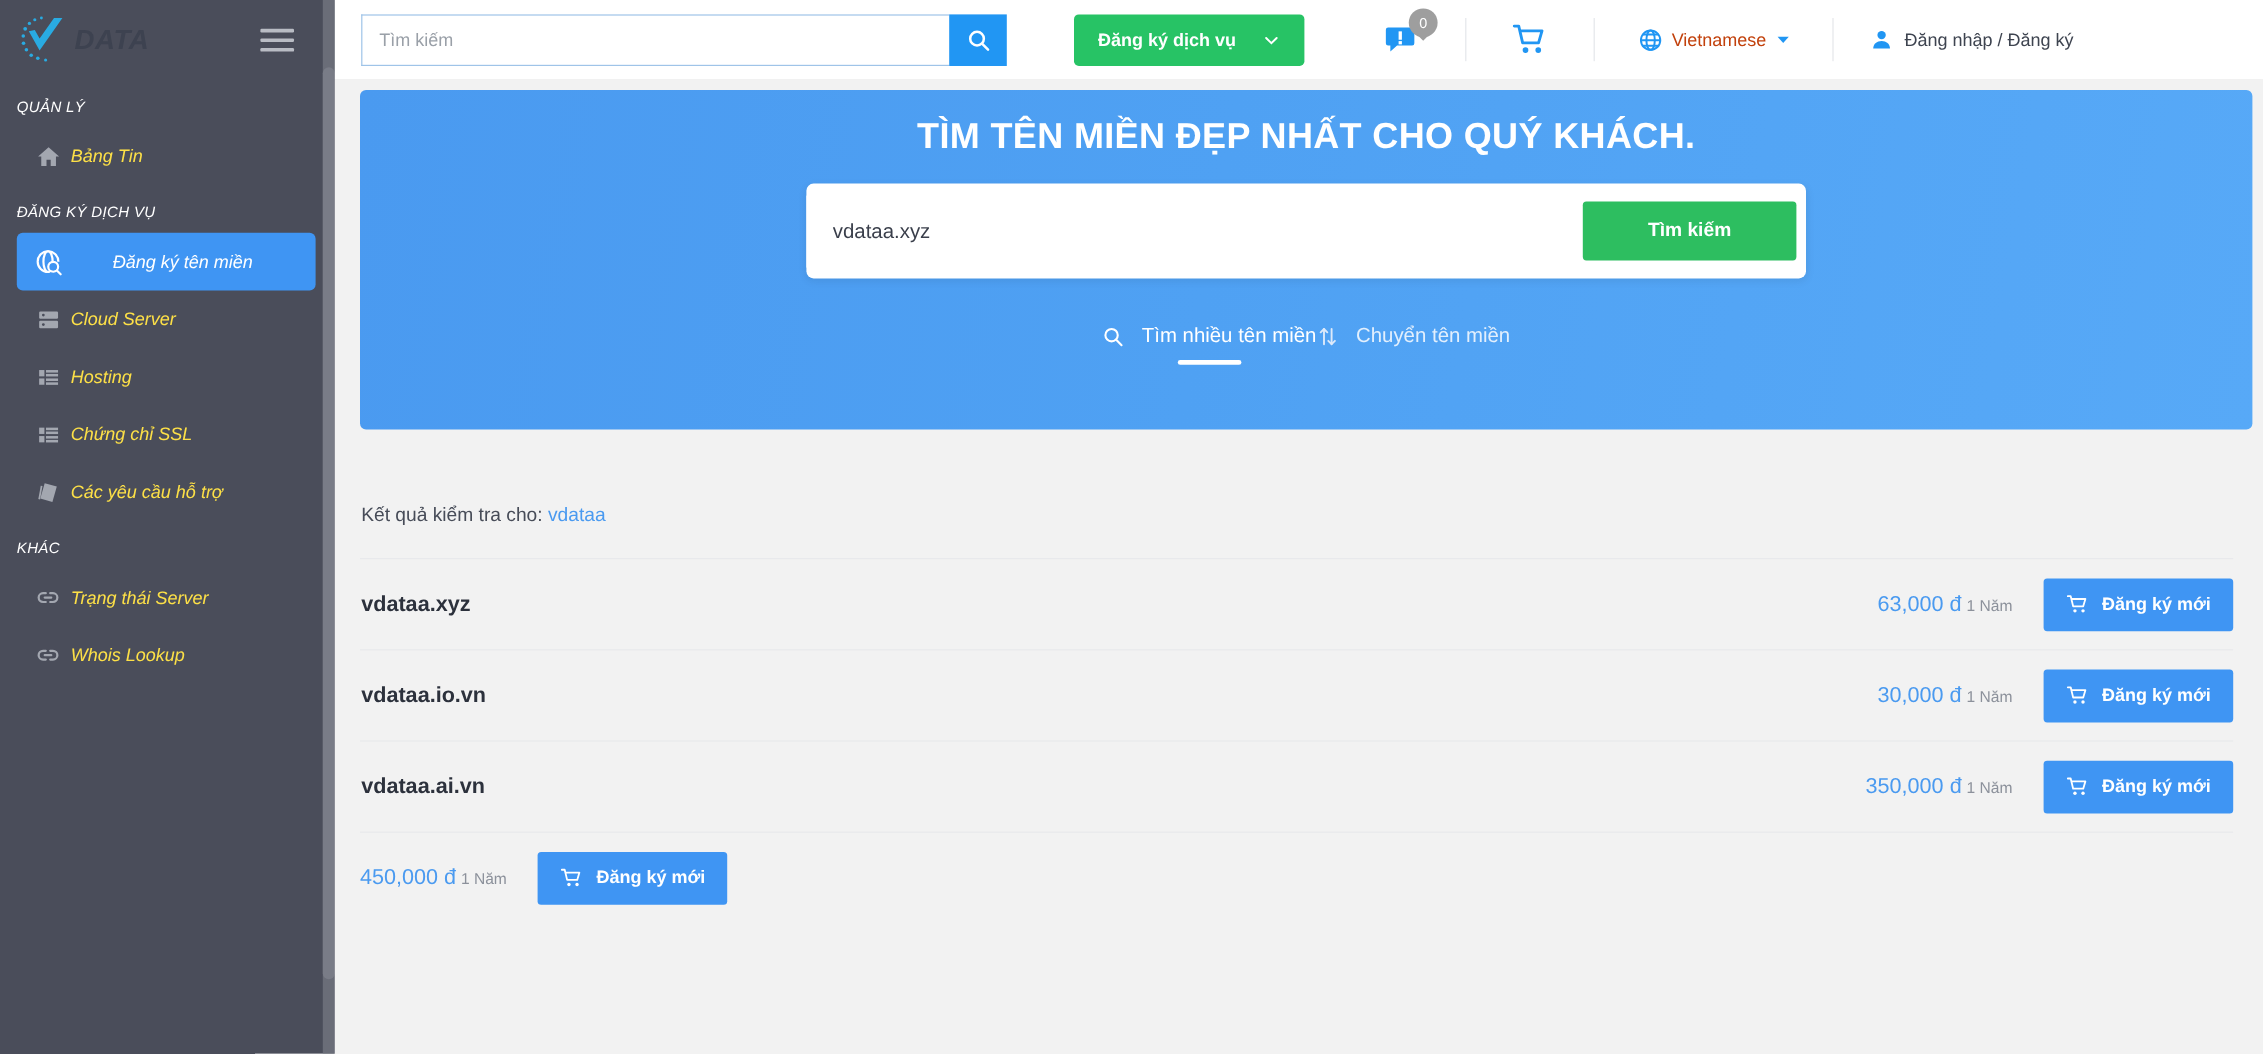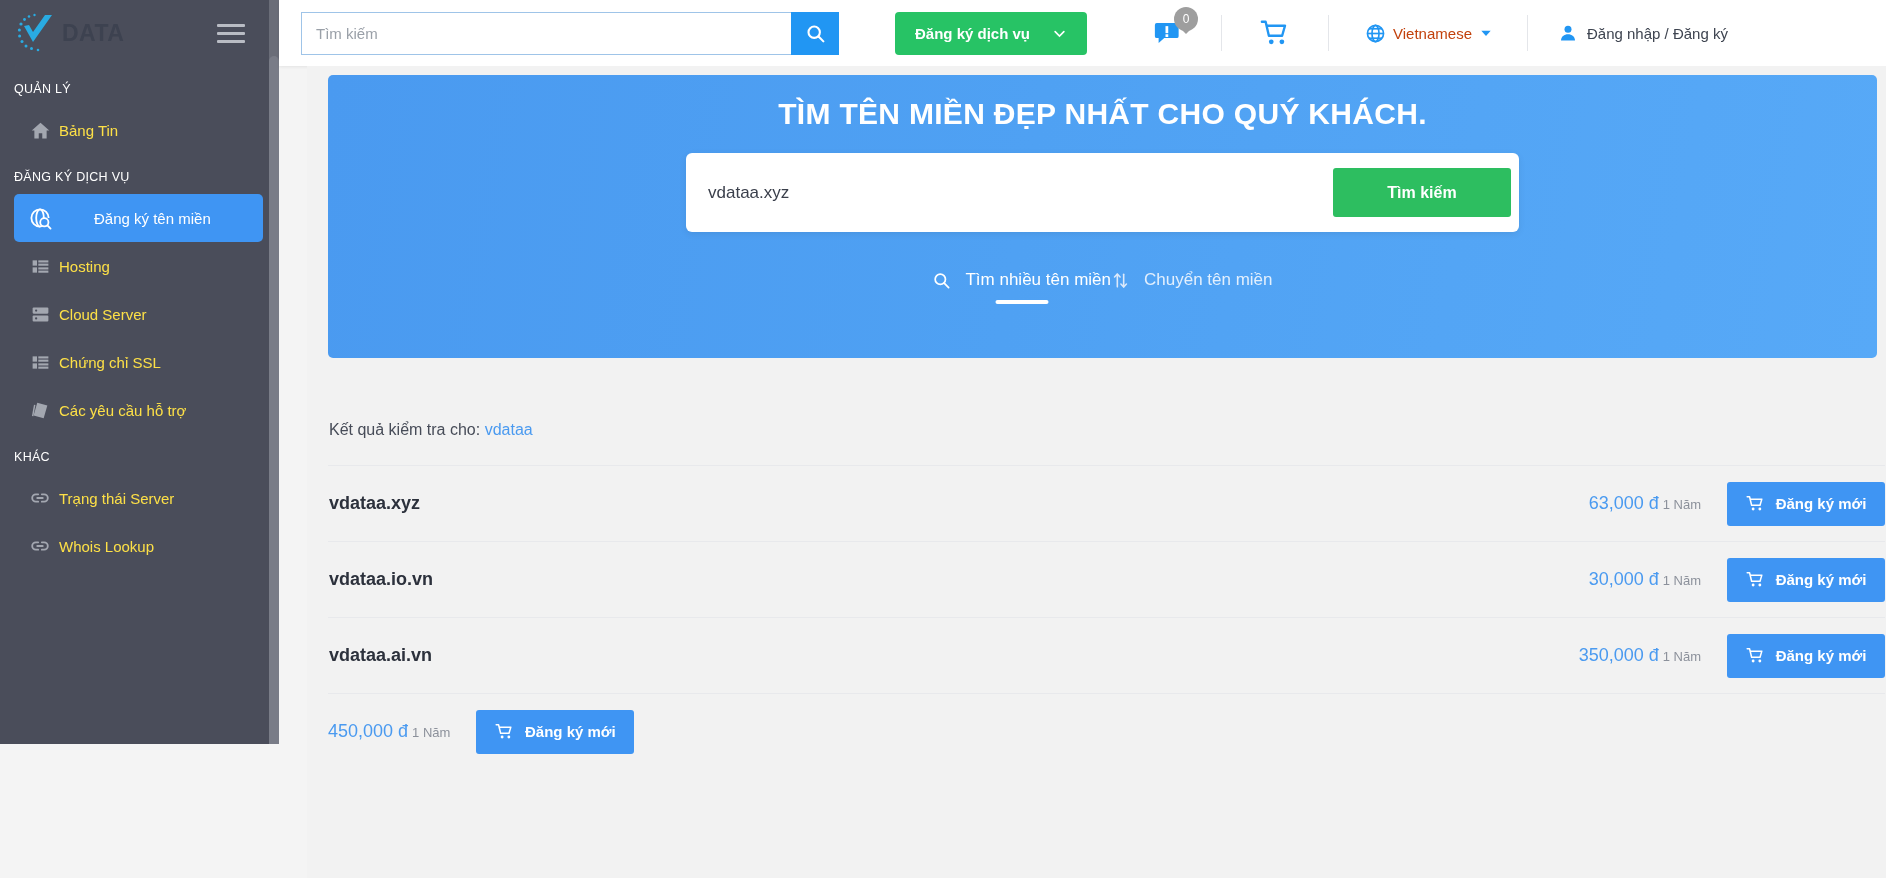--- a/index.html
+++ b/index.html
@@ -4,22 +4,22 @@
 <style>
   * { margin:0; padding:0; box-sizing:border-box; }
   html, body {
     width:1886px; height:878px;
     font-family:"Liberation Sans", sans-serif;
     background:#f4f4f4; overflow:hidden;
   }
 
   
   #sidebar{
-    position:absolute; left:0; top:0; width:279px; height:744px;
-    background:#4a4d5a; overflow:hidden;
+    position:absolute; left:0; top:0; width:279px; height:878px;
+    background:#4a4d5a; overflow:hidden;font-style:italic;
   }
   #sidebar-scroll-track{
     position:absolute; right:0; top:0; width:10px; height:878px;
     background:#6a6d78;
   }
   #sidebar-scroll-thumb{
     position:absolute; right:0; top:56px; width:10px; height:760px;
     background:#797c87; border-radius:5px;
   }
   .logo-row{
@@ -96,21 +96,21 @@
     color:#c2410c; cursor:pointer; white-space:nowrap;
   }
   .login{
     display:flex; align-items:center; gap:9px; font-size:15px;
     color:#3e4450; cursor:pointer; white-space:nowrap;
   }
 
   
   #main{
     position:absolute; left:279px; top:66px; right:0; bottom:0;
-    background:#f2f2f2; overflow:hidden;margin-left:28px;
+    background:#f2f2f2; overflow:hidden;
   }
   .banner{
     margin:9px 9px 0 21px; height:283px; border-radius:5px;
     background:linear-gradient(100deg,#4a9af0 0%,#4fa1f3 45%,#57a9f7 100%);
     position:relative;
   }
   .banner-title{
     text-align:center; color:#fff; font-size:30px; font-weight:bold;
     letter-spacing:.3px; padding-top:22px;
   }
@@ -135,21 +135,21 @@
     display:flex; align-items:center; gap:14px; color:#e2effd;
     font-size:17px; cursor:pointer; padding-bottom:14px; position:relative;
   }
   .tab.active{ color:#ffffff; }
   .tab.active::after{
     content:""; position:absolute; bottom:0; left:50%;
     transform:translateX(-50%); width:53px; height:4px; background:#fff;
     border-radius:2px;
   }
 
-  .results{ padding:0 1px 0 21px; }
+  .results{ padding:0 25px 0 21px; }
   .result-head{
     font-size:16px; color:#474c58; padding:63px 0 26px 1px;
   }
   .result-head .q{ color:#4a9af0; }
   .row{
     height:76px; display:flex; align-items:center;
     border-top:1px solid #e8e9ec; background:transparent;
   }
   .row:first-of-type{ border-top:none; }
   .row .dom{
@@ -220,41 +220,41 @@
         <circle cx="16" cy="16" r="4.3" fill="#3f95f3"></circle>
         <line x1="19.2" y1="19.2" x2="22.5" y2="22.5" stroke-linecap="round"></line>
       </svg>
     </span>
     <span class="nav-label">Đăng ký tên miền</span>
   </div>
 
   <div class="nav-item">
     <span class="nav-ico">
       <svg width="21" height="21" viewBox="0 0 24 24" fill="#b3b7c0">
+        <rect x="3" y="4" width="18" height="7" rx="1.2"></rect>
+        <rect x="3" y="13" width="18" height="7" rx="1.2"></rect>
+        <circle cx="7" cy="7.5" r="1.3" fill="#4a4d5a"></circle>
+        <circle cx="7" cy="16.5" r="1.3" fill="#4a4d5a"></circle>
+      </svg>
+    </span>
+    <span class="nav-label">Cloud Server</span>
+  </div>
+
+  <div class="nav-item">
+    <span class="nav-ico">
+      <svg width="21" height="21" viewBox="0 0 24 24" fill="#b3b7c0">
         <rect x="3" y="5" width="5" height="6"></rect>
           <rect x="9.5" y="5" width="11.5" height="2.4"></rect>
         <rect x="9.5" y="8.7" width="11.5" height="2.4"></rect>
         <rect x="3" y="13" width="5" height="6"></rect>
           <rect x="9.5" y="13" width="11.5" height="2.4"></rect>
         <rect x="9.5" y="16.7" width="11.5" height="2.4"></rect>
       </svg>
     </span>
     <span class="nav-label">Hosting</span>
-  </div>
-
-  <div class="nav-item">
-    <span class="nav-ico">
-      <svg width="21" height="21" viewBox="0 0 24 24" fill="#b3b7c0">
-        <rect x="3" y="4" width="18" height="7" rx="1.2"></rect>
-        <rect x="3" y="13" width="18" height="7" rx="1.2"></rect>
-        <circle cx="7" cy="7.5" r="1.3" fill="#4a4d5a"></circle>
-        <circle cx="7" cy="16.5" r="1.3" fill="#4a4d5a"></circle>
-      </svg>
-    </span>
-    <span class="nav-label">Cloud Server</span>
   </div>
 
 
   <div class="nav-item">
     <span class="nav-ico">
       <svg width="21" height="21" viewBox="0 0 24 24" fill="#b3b7c0">
         <rect x="3" y="5" width="5" height="6"></rect>
           <rect x="9.5" y="5" width="11.5" height="2.4"></rect>
         <rect x="9.5" y="8.7" width="11.5" height="2.4"></rect>
         <rect x="3" y="13" width="5" height="6"></rect>

